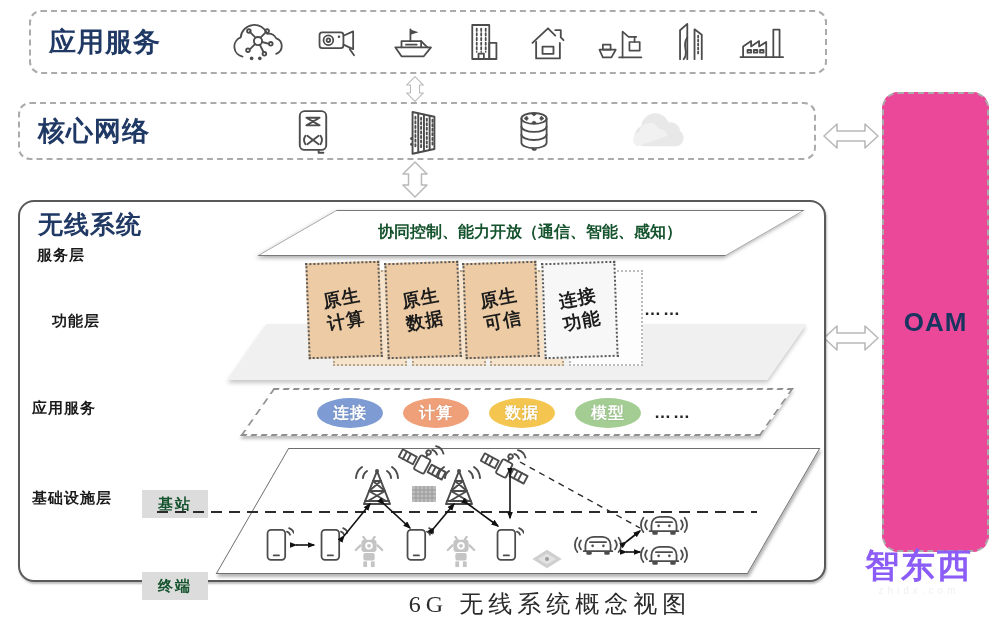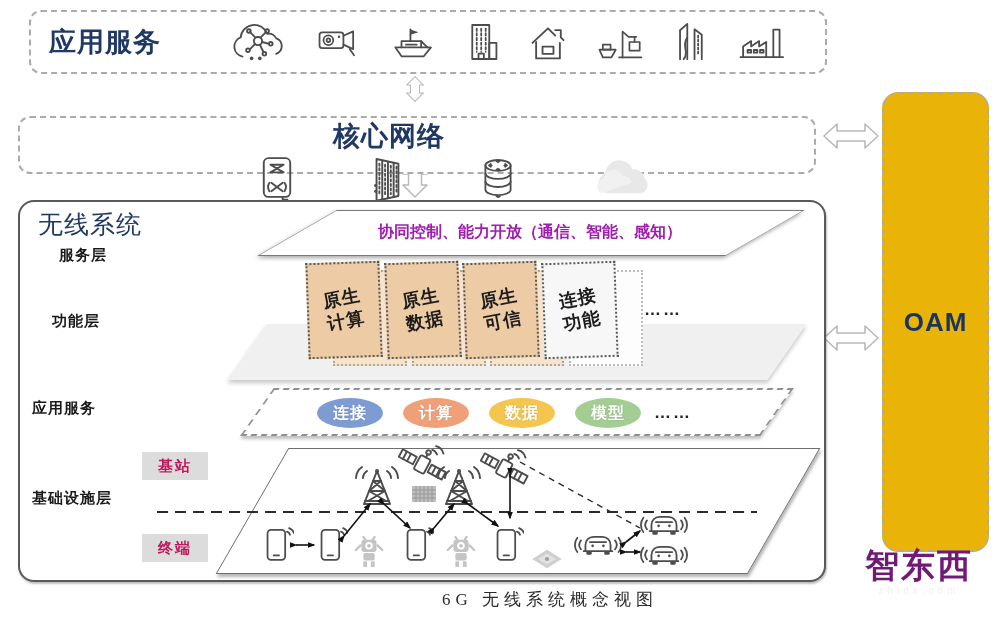--- a/index.html
+++ b/index.html
@@ -12,30 +12,30 @@
   .row-title{font-size:27px;font-weight:bold;color:#1f3864;width:168px;flex:0 0 auto;letter-spacing:1px;}
   .icon-row{display:flex;align-items:center;flex:1;}
   .icon{display:inline-flex;align-items:center;justify-content:center;color:#4c4c4c;}
   .icon svg{display:block;}
   #app-icons{gap:27px;margin-left:10px;}
   #core-icons{gap:74px;margin-left:90px;}
 
   
   #wireless-box{position:absolute;left:18px;top:200px;width:804px;height:378px;
     border:2px solid #595959;border-radius:16px;background:#fff;box-shadow:1px 2px 2px rgba(0,0,0,.25);}
-  #wireless-title{position:absolute;left:18px;top:6px;font-size:25px;font-weight:normal;color:#1f3864;letter-spacing:1px;}
+  #wireless-title{position:absolute;left:18px;top:6px;font-size:25px;font-weight:bold;color:#1f3864;letter-spacing:1px;}
   .layer-label{position:absolute;font-size:15px;font-weight:bold;color:#1a1a1a;letter-spacing:1px;}
-  .badge{position:absolute;background:#dcdcdc;color:#be185d;font-weight:bold;font-size:15px;
-    width:66px;height:28px;display:flex;align-items:center;justify-content:center;letter-spacing:2px;}
+  .badge{position:absolute;background:#dcdcdc;color:#14532d;font-weight:bold;font-size:15px;
+    width:66px;height:28px;display:flex;align-items:center;justify-content:center;letter-spacing:2px;margin-top:38px;}
 
   
   #service-banner{position:absolute;left:277px;top:8px;width:466px;height:44px;background:#fff;
     border:1.5px solid #7a7a7a;transform:skewX(-60deg);box-shadow:2px 2px 3px rgba(0,0,0,.35);}
   #service-banner-text{position:absolute;left:277px;top:8px;width:466px;height:44px;display:flex;
-    align-items:center;justify-content:center;font-size:16px;font-weight:bold;color:#a21caf;white-space:nowrap;}
+    align-items:center;justify-content:center;font-size:16px;font-weight:bold;color:#14532d;white-space:nowrap;}
 
   
   #function-plane{position:absolute;left:227px;top:122px;width:540px;height:56px;background:#f0f0f0;
     transform:skewX(-35deg);box-shadow:2px 3px 4px rgba(0,0,0,.22);}
   .card-wrap{position:absolute;top:60px;width:74px;height:98px;}
   .card{position:absolute;width:74px;height:96px;border:2px dotted #5a5a5a;box-sizing:border-box;}
   .card.shadow{left:26px;top:8px;border-color:#b5a58c;}
   .tan .card.main{background:#edcba4;}
   .tan .card.shadow{background:#f5e3cc;}
   .white .card.main{background:#f7f7f7;}
@@ -54,30 +54,30 @@
     text-shadow:0 0 2px rgba(0,0,0,.15);}
 
   
   #infra-plane{position:absolute;left:232px;top:246px;width:530px;height:124px;background:#fff;
     border:1.5px solid #6e6e6e;transform:skewX(-30deg);box-shadow:3px 3px 3px rgba(0,0,0,.3);}
   .inf{position:absolute;}
   #infra-overlay{position:absolute;left:0;top:0;pointer-events:none;}
 
   
   #oam-box{position:absolute;left:882px;top:92px;width:103px;height:456px;border:2px dashed #ababab;
-    border-radius:16px;display:flex;align-items:center;justify-content:center;background:#eab308;}
+    border-radius:16px;display:flex;align-items:center;justify-content:center;background:#ec4899;}
   #oam-label{font-size:26px;font-weight:bold;color:#17355e;letter-spacing:1px;}
 
   .flow-arrow{position:absolute;}
 
   
   #caption{position:absolute;left:100px;top:588px;width:900px;text-align:center;
-    font-family:"Liberation Serif","DejaVu Serif",serif;font-size:17px;color:#2b2b2b;letter-spacing:5px;}
+    font-family:"Liberation Serif","DejaVu Serif",serif;font-size:24px;color:#2b2b2b;letter-spacing:5px;}
   #watermark{position:absolute;right:6px;top:548px;width:150px;text-align:center;user-select:none;}
-  #watermark .wm1{font-size:34px;font-weight:bold;color:#701a75;letter-spacing:2px;line-height:1;}
+  #watermark .wm1{font-size:34px;font-weight:bold;color:#8b5cf6;letter-spacing:2px;line-height:1;}
   #watermark .wm2{font-size:10px;color:#f0f0f0;letter-spacing:4px;margin-top:3px;}
 </style>
 </head>
 <body>
 
 <div id="stage">
 
   <div class="dash-box" style="left:29px;top:10px;width:798px;height:64px;">
     <div class="row-title">应用服务</div>
     <div class="icon-row" id="app-icons">
@@ -180,21 +180,21 @@
     <svg width="32" height="26" viewBox="0 0 34 40">
         <polygon points="17,1 30,14 24,14 24,26 30,26 17,39 4,26 10,26 10,14 4,14" fill="#fff" stroke="#b9b9b9" stroke-width="1.6" stroke-linejoin="round"></polygon>
       </svg>
   </div>
   <div class="flow-arrow" style="left:399px;top:161px;">
     <svg width="32" height="37" viewBox="0 0 34 40">
         <polygon points="17,1 30,14 24,14 24,26 30,26 17,39 4,26 10,26 10,14 4,14" fill="#fff" stroke="#b9b9b9" stroke-width="1.6" stroke-linejoin="round"></polygon>
       </svg>
   </div>
 
-  <div class="dash-box" style="left:18px;top:116px;width:798px;height:58px;flex-direction:column;">
+  <div class="dash-box" style="left:18px;top:102px;width:798px;height:58px;">
     <div class="row-title">核心网络</div>
     <div class="icon-row" id="core-icons">
         <span class="icon">
           <svg width="34" height="46" viewBox="0 0 36 48">
             <rect x="4" y="3" width="28" height="41" rx="5" fill="none" stroke="currentColor" stroke-width="2" stroke-linecap="round" stroke-linejoin="round"></rect>
             <g fill="none" stroke="currentColor" stroke-width="2" stroke-linecap="round" stroke-linejoin="round">
               <path d="M11 10h14l-14 8h14z"></path>
               <path d="M12 29l12 9m0-9l-12 9"></path>
               <path d="M10 29q-3 4.5 0 9M26 29q3 4.5 0 9"></path>
               <path d="M24 44v3h5"></path>
@@ -246,21 +246,21 @@
       </svg>
   </div>
 
   <div id="oam-box">
     <span id="oam-label">OAM</span>
   </div>
 
   <div id="wireless-box">
     <div id="wireless-title">无线系统</div>
 
-    <div class="layer-label" style="left:39px;top:44px;">服务层</div>
+    <div class="layer-label" style="left:17px;top:44px;">服务层</div>
     <div class="layer-label" style="left:32px;top:110px;">功能层</div>
     <div class="layer-label" style="left:12px;top:197px;">应用服务</div>
     <div class="layer-label" style="left:12px;top:287px;">基础设施层</div>
 
     <div class="badge" style="left:122px;top:250px;">基站</div>
     <div class="badge" style="left:122px;top:332px;">终端</div>
 
     <div id="service-banner"></div>
     <div id="service-banner-text">协同控制、能力开放（通信、智能、感知）</div>
 

